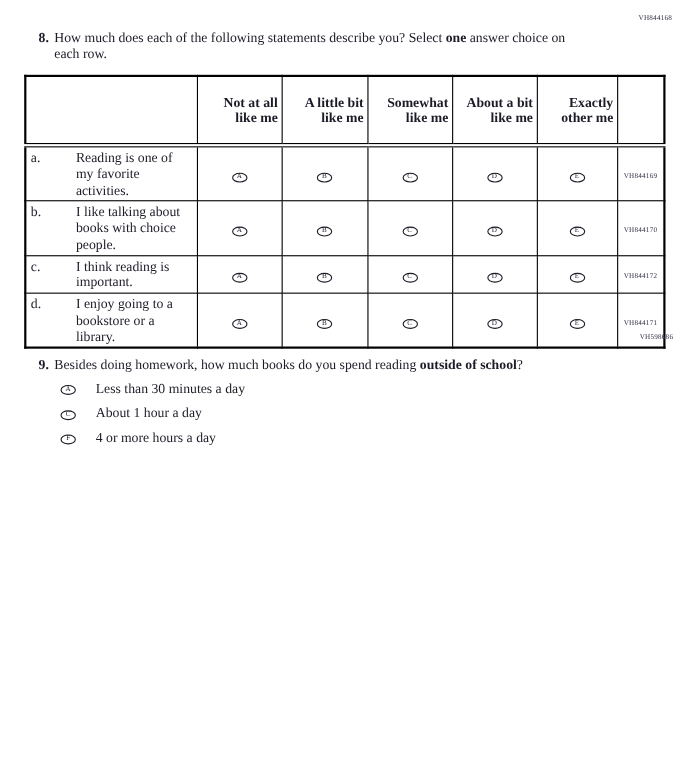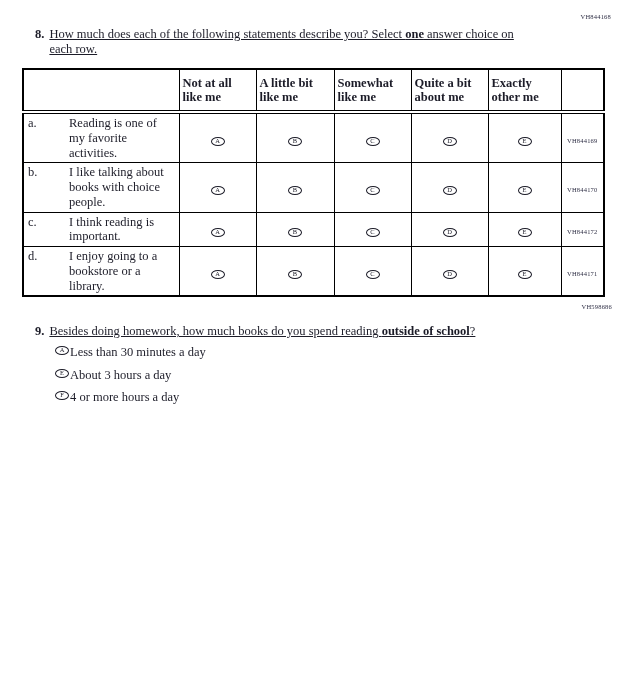--- a/index.html
+++ b/index.html
@@ -26,43 +26,43 @@
   
   .question {
     position: absolute;
     display: flex;
     align-items: flex-start;
     gap: 5px;
   }
   .pos-q8 { top: 27px;  left: 35px; }
   .pos-q9 { top: 324px; left: 35px; }
   .qnum { font-weight: bold; font-size: 12.5px; line-height: 1.18; flex: none; }
-  .qtext { font-size: 12.5px; line-height: 1.18; text-decoration: underline; }
+  .qtext { font-size: 12.5px; line-height: 1.18; }
   .q8w { width: 478px; }
 
   
   table.matrix {
     position: absolute;
     top: 68px; left: 22px;
     border-collapse: collapse;
     table-layout: fixed;
     width: 581px;
   }
   table.matrix th, table.matrix td {
     border: 1.5px solid #000;
   }
   table.matrix { border: 2px solid #000; }
   tr.hdr-row { height: 37px; }
   tr.hdr-row th {
     font-size: 12.5px;
     font-weight: bold;
     line-height: 1.12;
-    text-align: left;
+    text-align: right;
     vertical-align: middle;
-    padding: 6px 3px;
+    padding: 16px 3px;
     border-bottom: 4px double #000;
   }
   tr.row-a { height: 32px; }
   tr.row-b { height: 43px; }
   tr.row-c { height: 32px; }
   tr.row-d { height: 31px; }
   td.stmt {
     vertical-align: top;
     padding: 2px 3px 2px 4px;
     font-size: 12.5px;
@@ -95,22 +95,22 @@
     cursor: pointer;
   }
 
   
   .options {
     position: absolute;
     top: 346px; left: 55px;
   }
   .opt {
     display: flex;
-    align-items: flex-start;
-    gap: 1px;
+    align-items: flex-end;
+    gap: 18px;
     margin-bottom: 9.5px;
     height: 13px;
   }
   .opt-label { font-size: 12.5px; line-height: 1; white-space: nowrap; }
 </style>
 </head>
 <body>
 
 <div class="page">
 
@@ -130,21 +130,21 @@
         <col style="width:77px">
         <col style="width:73px">
         <col style="width:43px">
     </colgroup>
     <tbody>
         <tr class="hdr-row">
       <th></th>
       <th>Not at all like me</th>
       <th>A little bit like me</th>
       <th>Somewhat like me</th>
-      <th>Quite a bit about me</th>
+      <th>About a bit like me</th>
       <th>Exactly other me</th>
       <th></th>
     </tr>
     <tr class="row-a">
       <td class="stmt">
             <span class="cellflex">
               <span class="ltr">a.</span>
               <span class="stx">Reading is one of my favorite activities.</span>
             </span>
           </td>
@@ -206,22 +206,22 @@
     <span class="qnum">9.</span>
     <p class="qtext"><span>Besides doing homework, how much books do you spend reading </span><b>outside of school</b><span>?</span></p>
   </div>
 
   <div class="options">
     <div class="opt">
       <span class="bubble">A</span>
       <span class="opt-label">Less than 30 minutes a day</span>
     </div>
     <div class="opt">
-      <span class="bubble">E</span>
-      <span class="opt-label">About 3 hours a day</span>
+      <span class="bubble">C</span>
+      <span class="opt-label">About 1 hour a day</span>
     </div>
     <div class="opt">
       <span class="bubble">F</span>
       <span class="opt-label">4 or more hours a day</span>
     </div>
   </div>
 
 </div>
 
 </body></html>

